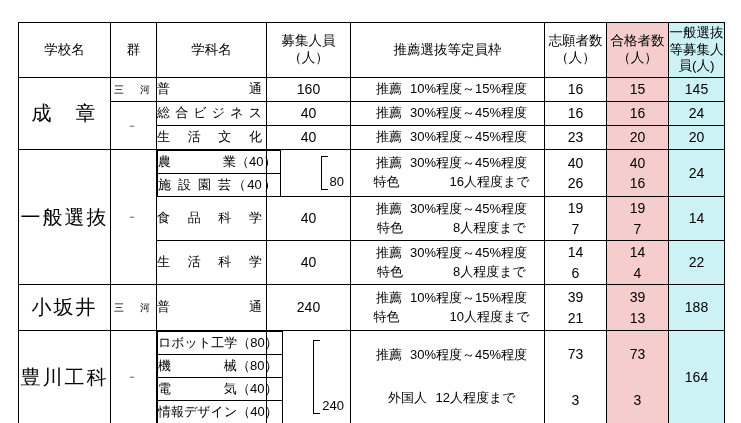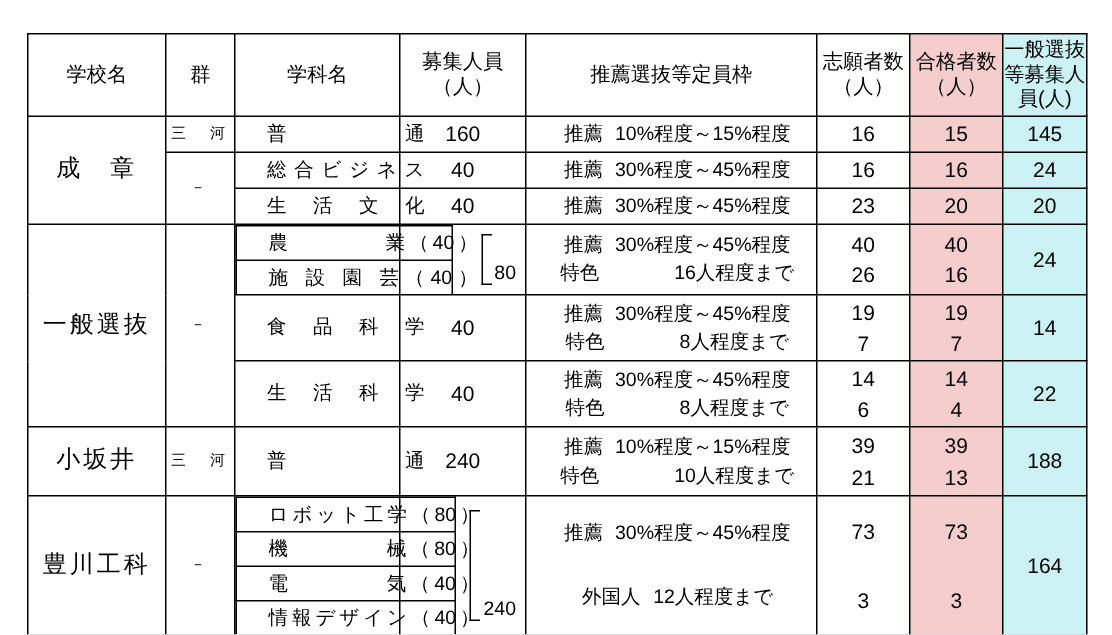--- a/index.html
+++ b/index.html
@@ -48,37 +48,36 @@
   col.c-school { width: 92px; }
   col.c-gun    { width: 46px; }
   col.c-dept   { width: 110px; }
   col.c-quota  { width: 84px; }
   col.c-rec    { width: 194px; }
   col.c-appl   { width: 62px; }
   col.c-pass   { width: 62px; }
   col.c-gen    { width: 56px; }
 
   .school {
-    font-size: 16px;
+    font-size: 20px;
     letter-spacing: 2px;
   }
   .dept {
     text-align: left;
     padding-left: 6px;
     font-size: 13px;
     white-space: nowrap;
   }
   .dept-spread {
     display: inline-block;
     width: 100%;
     text-align: justify;
     text-align-last: justify;
     padding-right: 4px;
     box-sizing: border-box;
-    margin-left: 21px;
   }
   .num {
     text-align: right;
     padding-right: 8px;
     font-size: 14px;
   }
   .numc {
     text-align: center;
     font-size: 14px;
     margin-left: 22px;

